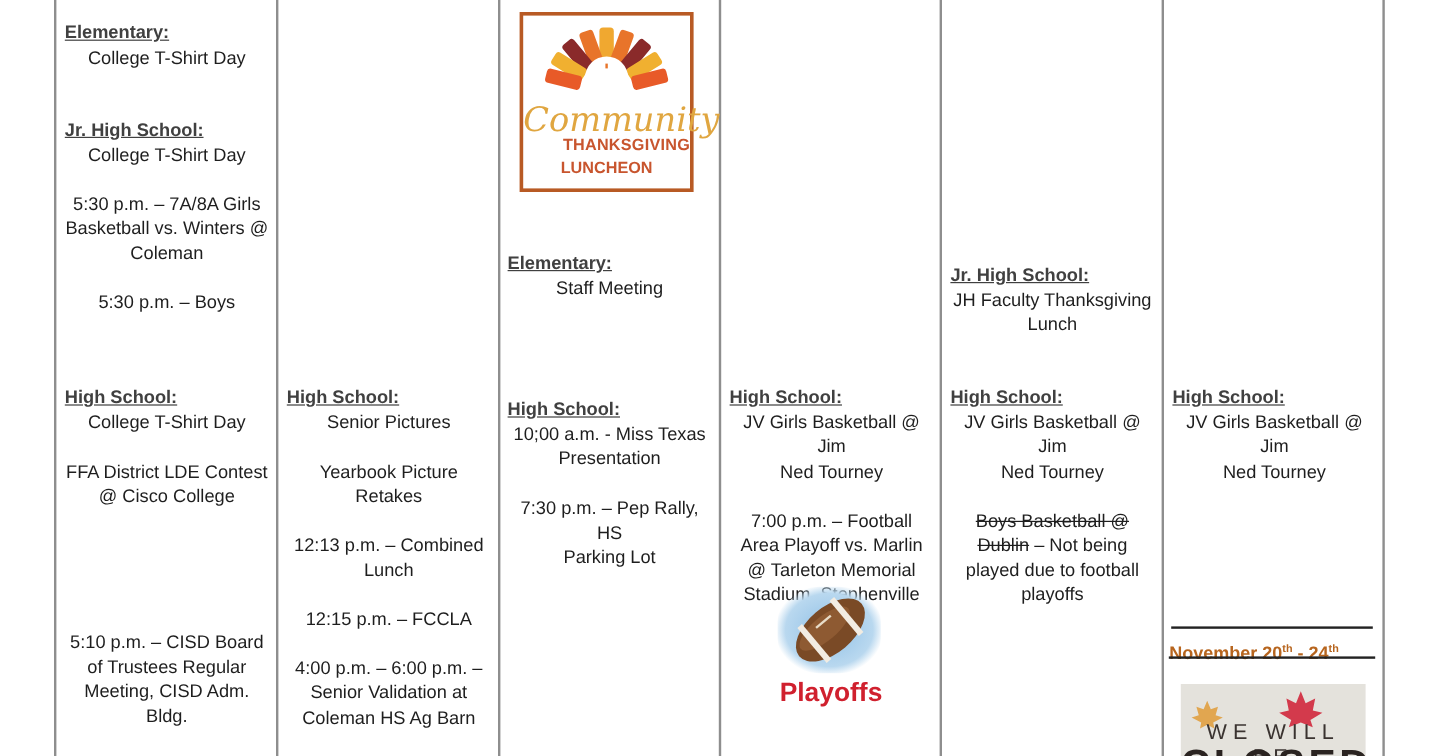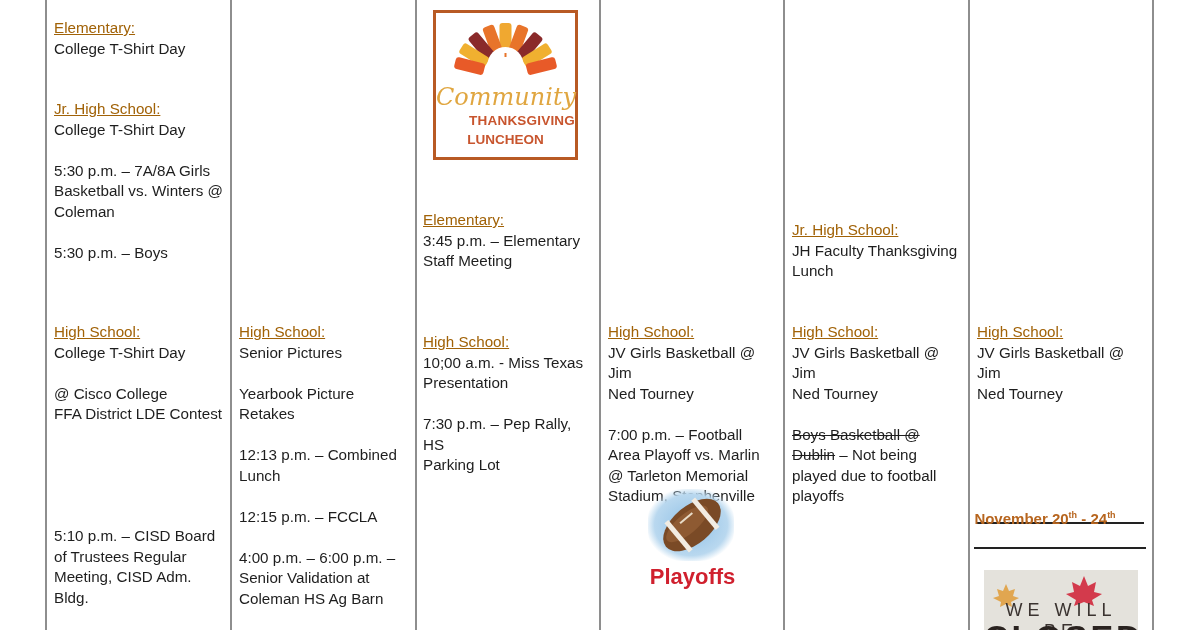--- a/index.html
+++ b/index.html
@@ -3,30 +3,30 @@
 <meta charset="utf-8">
 <style>
   html, body { margin:0; padding:0; }
   body {
     width:1200px; height:630px; overflow:hidden; background:#ffffff;
     font-family:"Liberation Sans", "DejaVu Sans", sans-serif;
     position:relative;
   }
   .vline { position:absolute; top:0; bottom:0; width:2px; background:#8e8e8e; }
   .cell { position:absolute; width:170px; font-size:15.2px; line-height:20.5px; color:#1e1e1e; }
-  .head { color:#a16207; font-weight:normal; text-decoration:underline; display:block; }
-  .line { display:block; }
+  .head { color:#404040; font-weight:bold; text-decoration:underline; display:block; }
+  .line { display:block;text-align:center; }
   .strike { text-decoration:line-through; }
   .img-luncheon {
     position:absolute; left:433px; top:10px; width:145px; height:150px;
     border:3px solid #b85a24; box-sizing:border-box; background:#fff;
   }
   .img-luncheon .community {
     position:absolute; left:0; right:0; top:70px; text-align:center;
-    font-family:"DejaVu Serif", serif; font-style:italic; font-size:24px; color:#e0a640;
+    font-family:"DejaVu Serif", serif; font-style:italic; font-size:28px; color:#e0a640;
   }
   .img-luncheon .t1 {
     position:absolute; left:0; right:0; top:100px; text-align:right;
     font-weight:bold; font-size:13.5px; color:#c8552e; letter-spacing:0.2px;
   }
   .img-luncheon .t2 {
     position:absolute; left:0; right:0; top:119px; text-align:center;
     font-weight:bold; font-size:13.5px; color:#c8552e;
   }
   .img-playoffs { position:absolute; left:640px; top:487px; width:105px; height:105px; }
@@ -34,21 +34,21 @@
     position:absolute; left:8px; top:2px; width:86px; height:72px;
     background:radial-gradient(ellipse at center, #8fc0e6 0%, #b9d8ef 60%, rgba(255,255,255,0) 75%);
     border-radius:40%;
   }
   .img-playoffs .label {
     position:absolute; left:0; right:0; top:77px; text-align:center;
     font-weight:bold; font-size:22px; color:#d0202e;
   }
   .nov-bar { position:absolute; left:976px; width:168px; height:2px; background:#222; }
   .nov-text {
-    position:absolute; left:969px; width:152px; top:510px; text-align:center;
+    position:absolute; left:969px; width:152px; top:535px; text-align:center;
     font-weight:bold; font-size:15px; color:#b7651e;
   }
   .nov-text sup { font-size:9px; vertical-align:6px; }
   .img-closed {
     position:absolute; left:984px; top:570px; width:154px; height:60px;
     background:#e4e2dc; overflow:hidden;
   }
   .img-closed .wwb {
     position:absolute; left:0; right:0; top:30px; text-align:center;
     font-size:18px; letter-spacing:5px; color:#3a3330;
@@ -80,22 +80,22 @@
   <span class="line">5:30 p.m. – 7A/8A Girls</span>
   <span class="line">Basketball vs. Winters @</span>
   <span class="line">Coleman</span>
   <span class="line" style="height:20.5px"></span>
   <span class="line">5:30 p.m. – Boys</span>
 </div>
 <div class="cell" style="left:54px; top:322px;">
   <span class="head">High School:</span>
   <span class="line">College T-Shirt Day</span>
   <span class="line" style="height:20.5px"></span>
+  <span class="line">FFA District LDE Contest</span>
   <span class="line">@ Cisco College</span>
-  <span class="line">FFA District LDE Contest</span>
 </div>
 <div class="cell" style="left:54px; top:526px;">
   <span class="line">5:10 p.m. – CISD Board</span>
   <span class="line">of Trustees Regular</span>
   <span class="line">Meeting, CISD Adm.</span>
   <span class="line">Bldg.</span>
 </div>
 
 <div class="cell" style="left:239px; top:322px;">
   <span class="head">High School:</span>
@@ -129,21 +129,20 @@
       <circle cx="0" cy="-10" r="18" fill="#ffffff"></circle>
       <rect x="-1" y="-22" width="2" height="4" fill="#e8742a"></rect>
     </g>
   </svg>
   <div class="community">Community</div>
   <div class="t1">THANKSGIVING</div>
   <div class="t2">LUNCHEON</div>
 </div>
 <div class="cell" style="left:423px; top:210px;">
   <span class="head">Elementary:</span>
-  <span class="line">3:45 p.m. – Elementary</span>
   <span class="line">Staff Meeting</span>
 </div>
 <div class="cell" style="left:423px; top:332px;">
   <span class="head">High School:</span>
   <span class="line">10;00 a.m. - Miss Texas</span>
   <span class="line">Presentation</span>
   <span class="line" style="height:20.5px"></span>
   <span class="line">7:30 p.m. – Pep Rally, HS</span>
   <span class="line">Parking Lot</span>
 </div>

